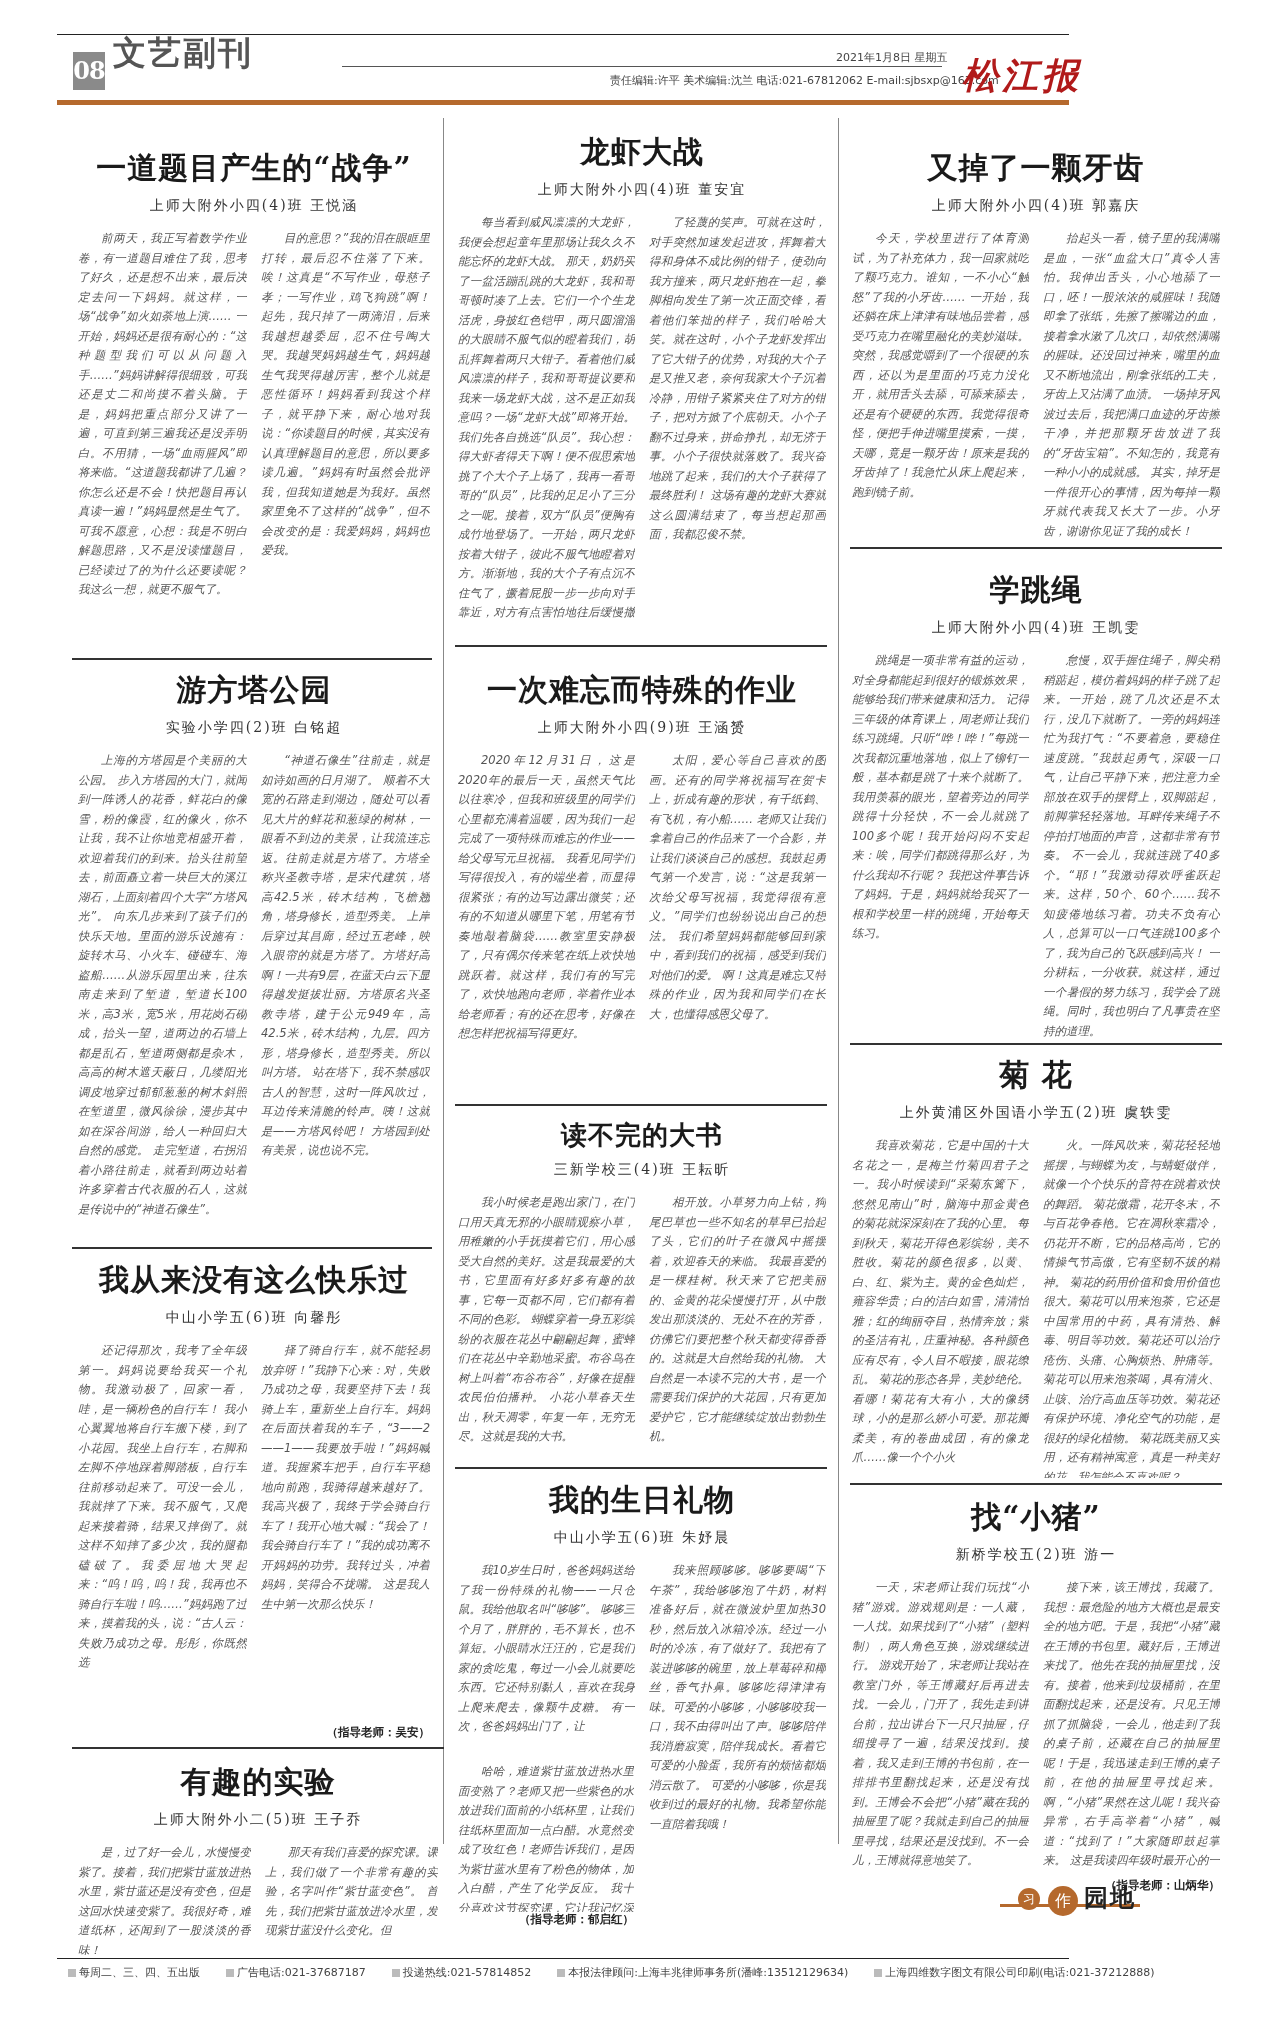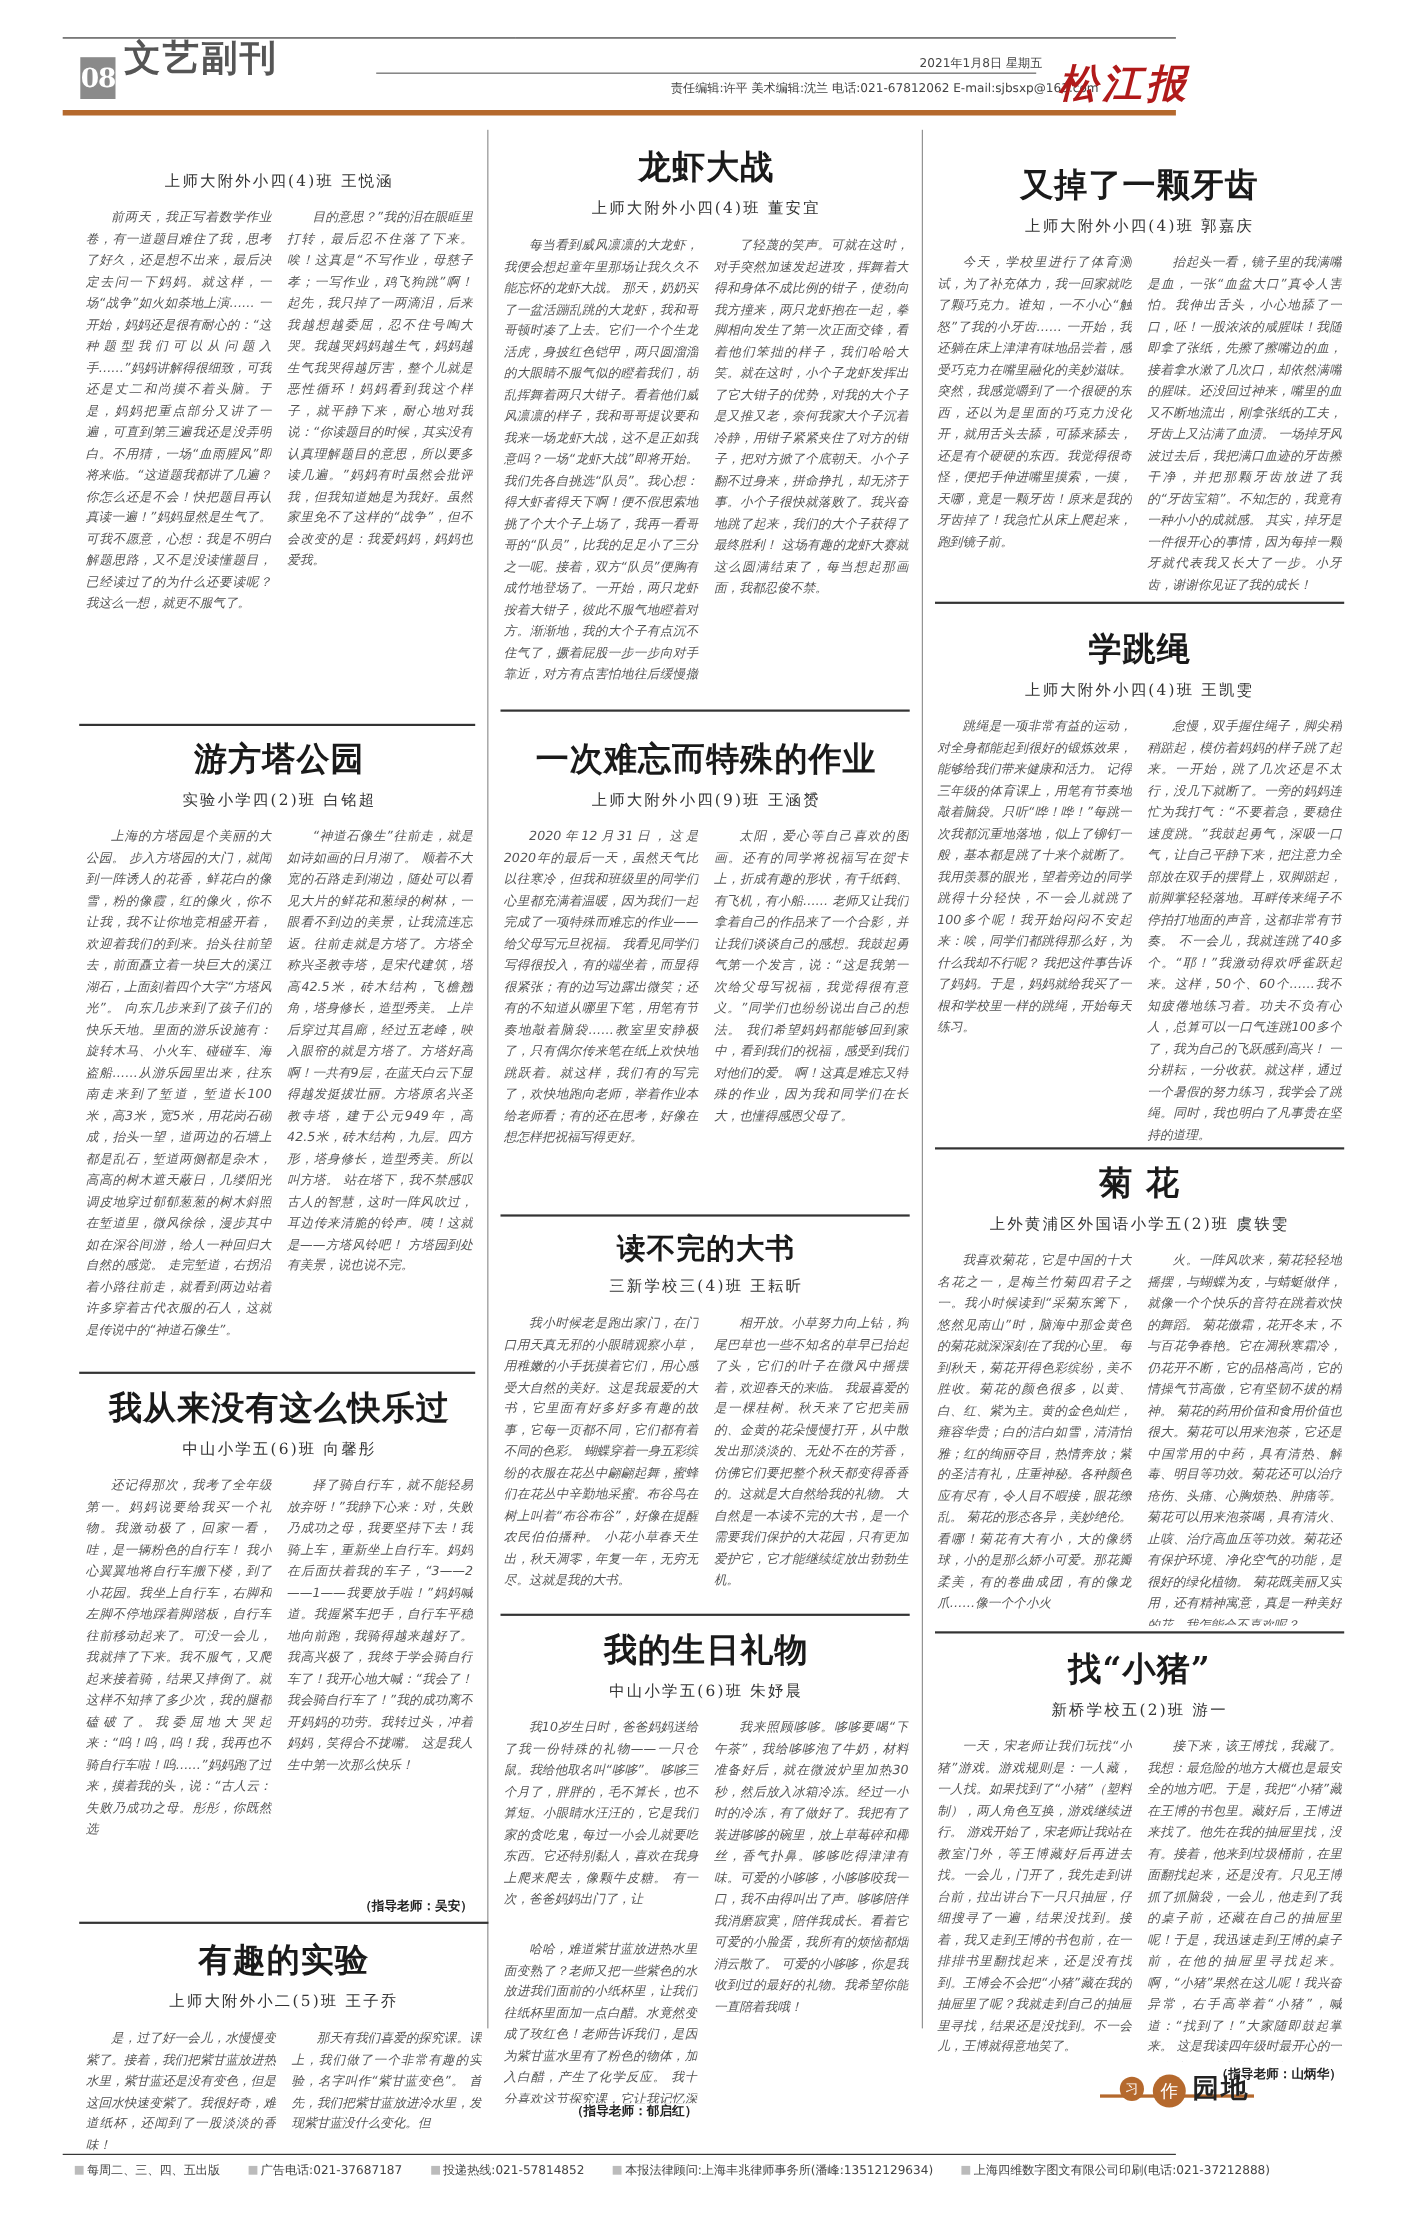--- a/index.html
+++ b/index.html
@@ -59,20 +59,21 @@
 <div class="hrule" style="left:455px; top:645px; width:372px;"></div>
 <div class="hrule" style="left:850px; top:547px; width:372px;"></div>
 <div class="hrule" style="left:72px; top:1247px; width:360px;"></div>
 <div class="hrule" style="left:455px; top:1104px; width:372px;"></div>
 <div class="hrule" style="left:850px; top:1043px; width:372px;"></div>
 <div class="hrule" style="left:455px; top:1467px; width:372px;"></div>
 <div class="hrule" style="left:850px; top:1483px; width:372px;"></div>
 <div class="hrule" style="left:72px; top:1747px; width:372px;"></div>
 
 <div class="article" style="left:78px; top:148px; width:352px; height:500px;">
+  <div class="title" style="font-size:30px;">一道题目产生的“战争”</div>
   <div class="byline">上师大附外小四(4)班  王悦涵</div>
   <div class="body" style="height:420px;">
     <div class="col">
         <p>前两天，我正写着数学作业卷，有一道题目难住了我，思考了好久，还是想不出来，最后决定去问一下妈妈。就这样，一场“战争”如火如荼地上演…… 一开始，妈妈还是很有耐心的：“这种题型我们可以从问题入手……”妈妈讲解得很细致，可我还是丈二和尚摸不着头脑。于是，妈妈把重点部分又讲了一遍，可直到第三遍我还是没弄明白。不用猜，一场“血雨腥风”即将来临。“这道题我都讲了几遍？你怎么还是不会！快把题目再认真读一遍！”妈妈显然是生气了。可我不愿意，心想：我是不明白解题思路，又不是没读懂题目，已经读过了的为什么还要读呢？我这么一想，就更不服气了。</p>
       </div>
     <div class="col">
         <p>目的意思？”我的泪在眼眶里打转，最后忍不住落了下来。唉！这真是“不写作业，母慈子孝；一写作业，鸡飞狗跳”啊！ 起先，我只掉了一两滴泪，后来我越想越委屈，忍不住号啕大哭。我越哭妈妈越生气，妈妈越生气我哭得越厉害，整个儿就是恶性循环！妈妈看到我这个样子，就平静下来，耐心地对我说：“你读题目的时候，其实没有认真理解题目的意思，所以要多读几遍。”妈妈有时虽然会批评我，但我知道她是为我好。虽然家里免不了这样的“战争”，但不会改变的是：我爱妈妈，妈妈也爱我。</p>
       </div>
   </div>
 </div>
@@ -101,21 +102,21 @@
         <p>抬起头一看，镜子里的我满嘴是血，一张“血盆大口”真令人害怕。我伸出舌头，小心地舔了一口，呸！一股浓浓的咸腥味！我随即拿了张纸，先擦了擦嘴边的血，接着拿水漱了几次口，却依然满嘴的腥味。还没回过神来，嘴里的血又不断地流出，刚拿张纸的工夫，牙齿上又沾满了血渍。 一场掉牙风波过去后，我把满口血迹的牙齿擦干净，并把那颗牙齿放进了我的“牙齿宝箱”。不知怎的，我竟有一种小小的成就感。 其实，掉牙是一件很开心的事情，因为每掉一颗牙就代表我又长大了一步。小牙齿，谢谢你见证了我的成长！</p>
       </div>
   </div>
 </div>
 
 <div class="article" style="left:852px; top:570px; width:368px; height:465px;">
   <div class="title" style="font-size:30px;">学跳绳</div>
   <div class="byline">上师大附外小四(4)班  王凯雯</div>
   <div class="body" style="height:388px;">
     <div class="col">
-        <p>跳绳是一项非常有益的运动，对全身都能起到很好的锻炼效果，能够给我们带来健康和活力。 记得三年级的体育课上，用笔有节奏地敲着脑袋。只听“哗！哗！”每跳一次我都沉重地落地，似上了铆钉一般，基本都是跳了十来个就断了。我用羡慕的眼光，望着旁边的同学跳得十分轻快，不一会儿就跳了100多个呢！我开始闷闷不安起来：唉，同学们都跳得那么好，为什么我却不行呢？ 我把这件事告诉了妈妈。于是，妈妈就给我买了一根和学校里一样的跳绳，开始每天练习。</p>
+        <p>跳绳是一项非常有益的运动，对全身都能起到很好的锻炼效果，能够给我们带来健康和活力。 记得三年级的体育课上，周老师让我们练习跳绳。只听“哗！哗！”每跳一次我都沉重地落地，似上了铆钉一般，基本都是跳了十来个就断了。我用羡慕的眼光，望着旁边的同学跳得十分轻快，不一会儿就跳了100多个呢！我开始闷闷不安起来：唉，同学们都跳得那么好，为什么我却不行呢？ 我把这件事告诉了妈妈。于是，妈妈就给我买了一根和学校里一样的跳绳，开始每天练习。</p>
       </div>
     <div class="col">
         <p>怠慢，双手握住绳子，脚尖稍稍踮起，模仿着妈妈的样子跳了起来。一开始，跳了几次还是不太行，没几下就断了。一旁的妈妈连忙为我打气：“不要着急，要稳住速度跳。”我鼓起勇气，深吸一口气，让自己平静下来，把注意力全部放在双手的摆臂上，双脚踮起，前脚掌轻轻落地。耳畔传来绳子不停拍打地面的声音，这都非常有节奏。 不一会儿，我就连跳了40多个。“耶！”我激动得欢呼雀跃起来。这样，50个、60个……我不知疲倦地练习着。功夫不负有心人，总算可以一口气连跳100多个了，我为自己的飞跃感到高兴！ 一分耕耘，一分收获。就这样，通过一个暑假的努力练习，我学会了跳绳。同时，我也明白了凡事贵在坚持的道理。</p>
       </div>
   </div>
 </div>
 
 <div class="article" style="left:78px; top:670px; width:352px; height:570px;">
   <div class="title" style="font-size:30px;">游方塔公园</div>
   <div class="byline">实验小学四(2)班  白铭超</div>

